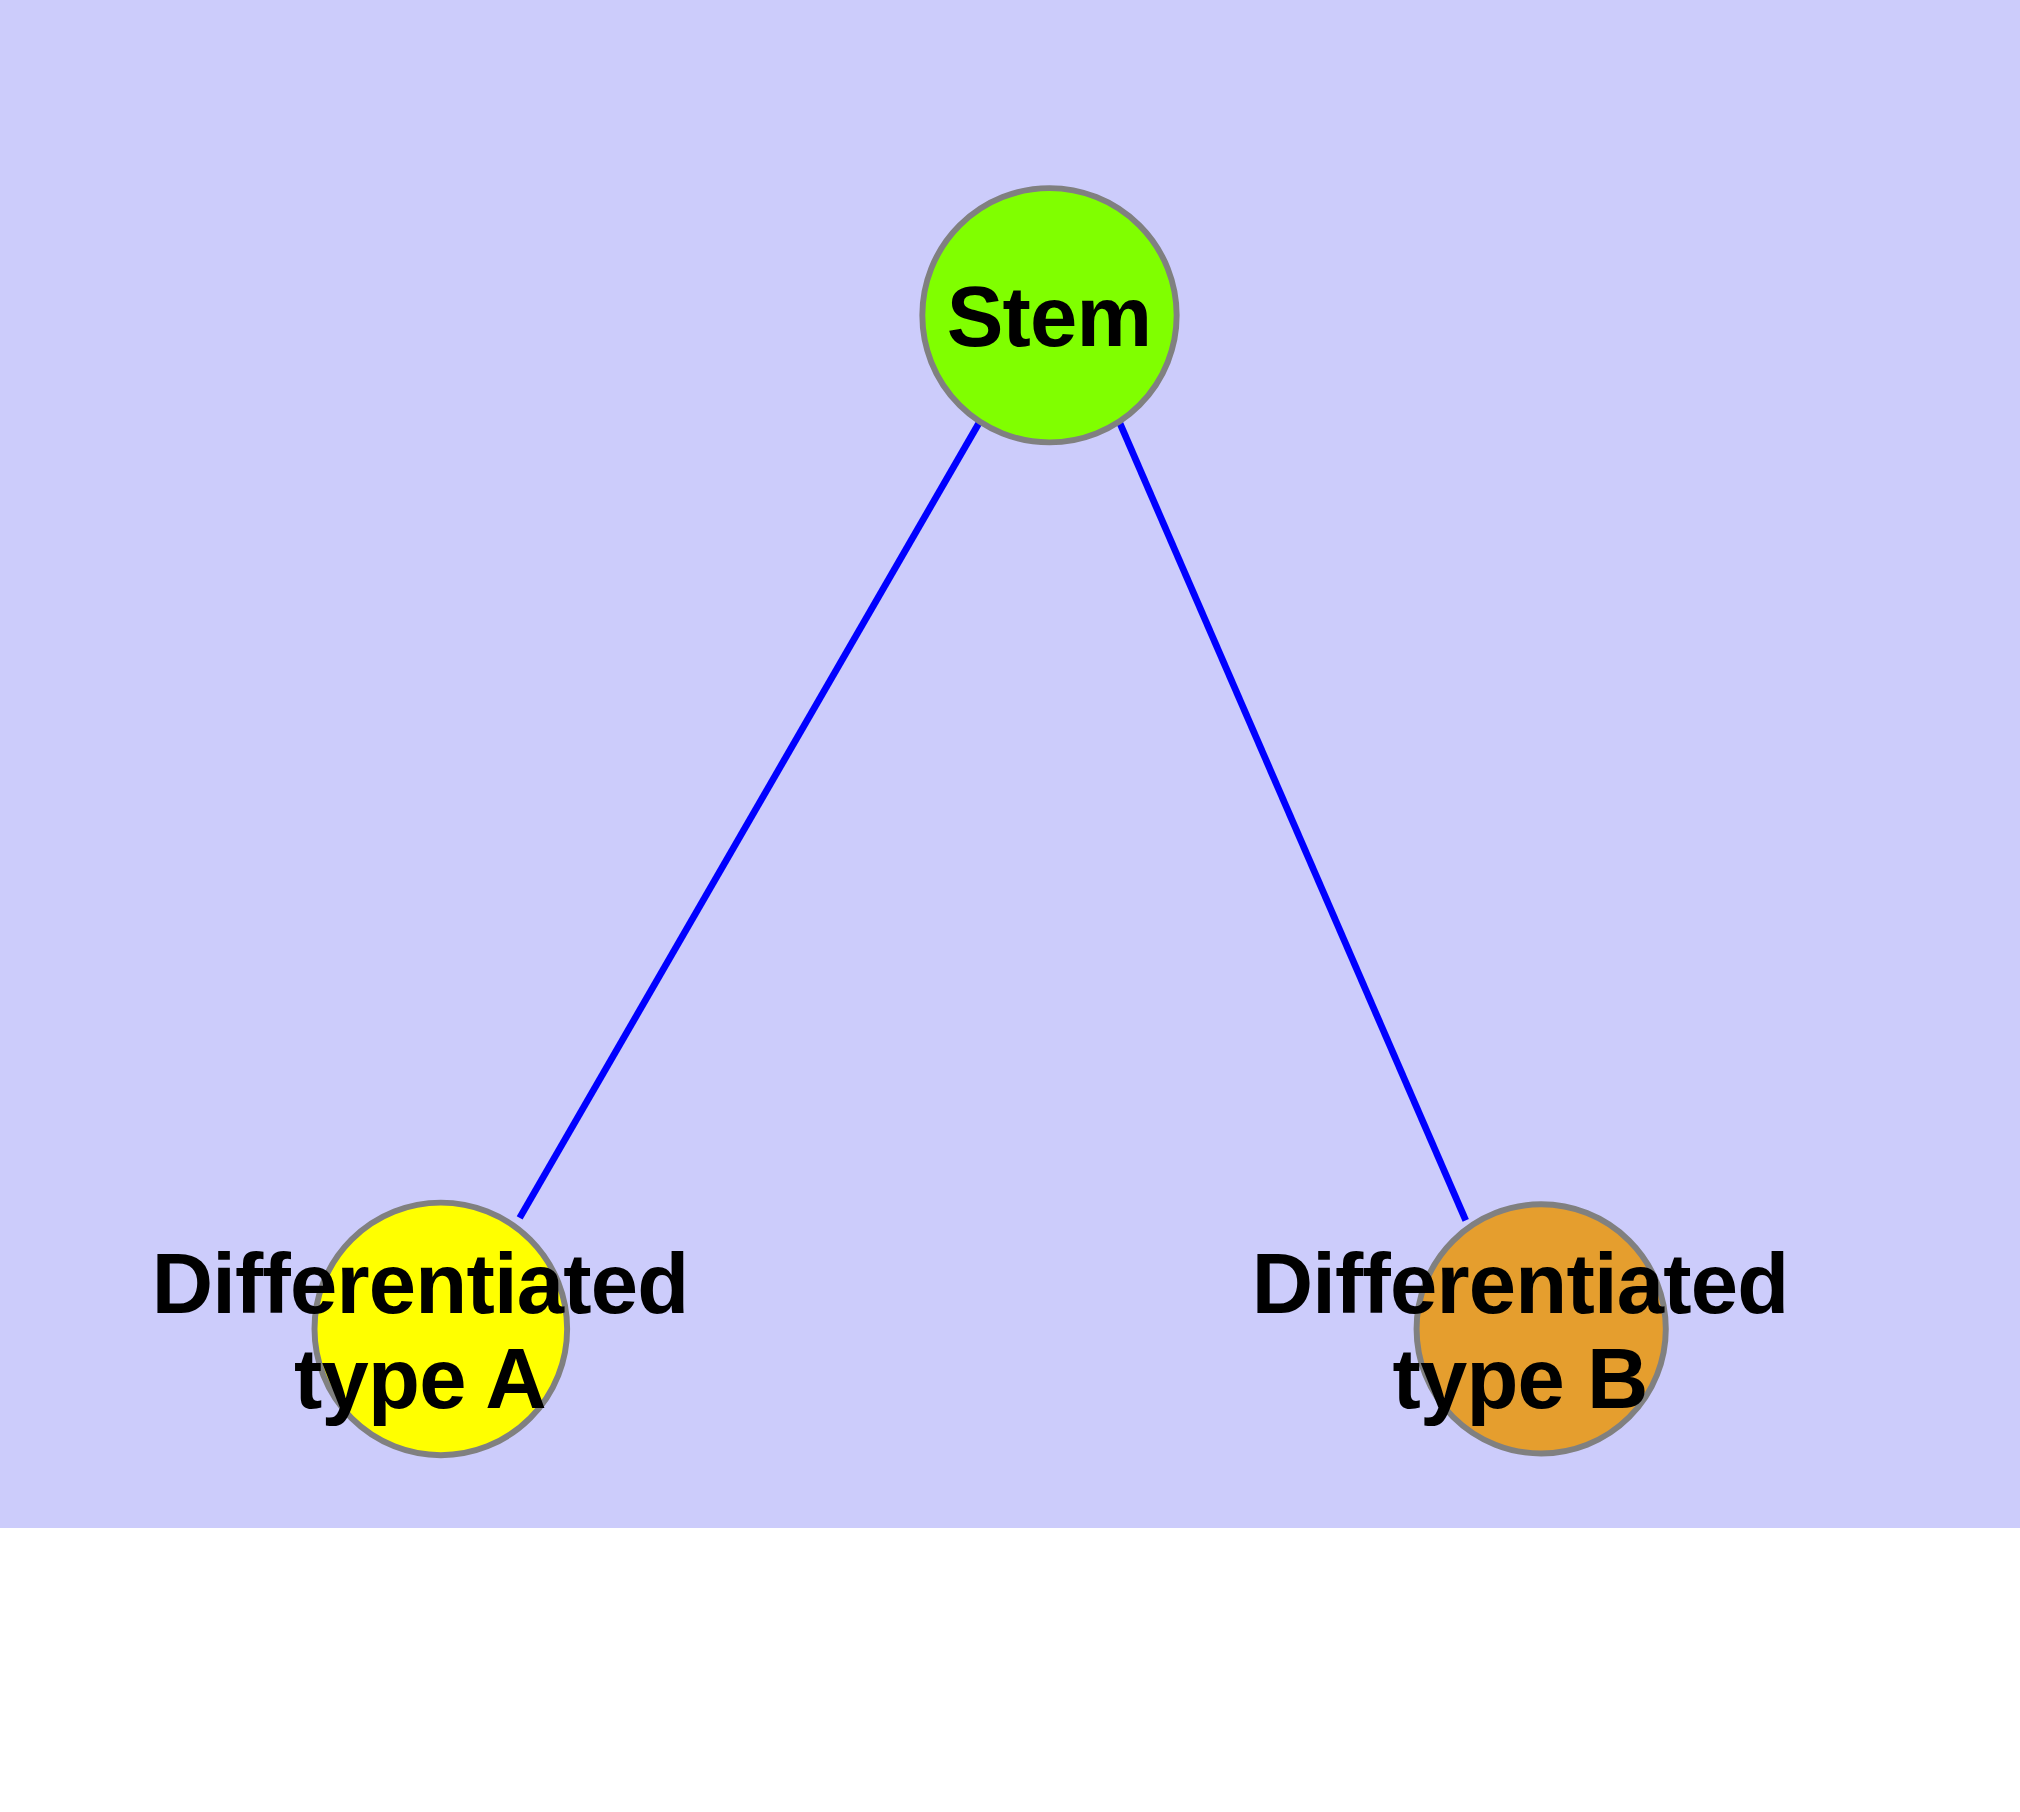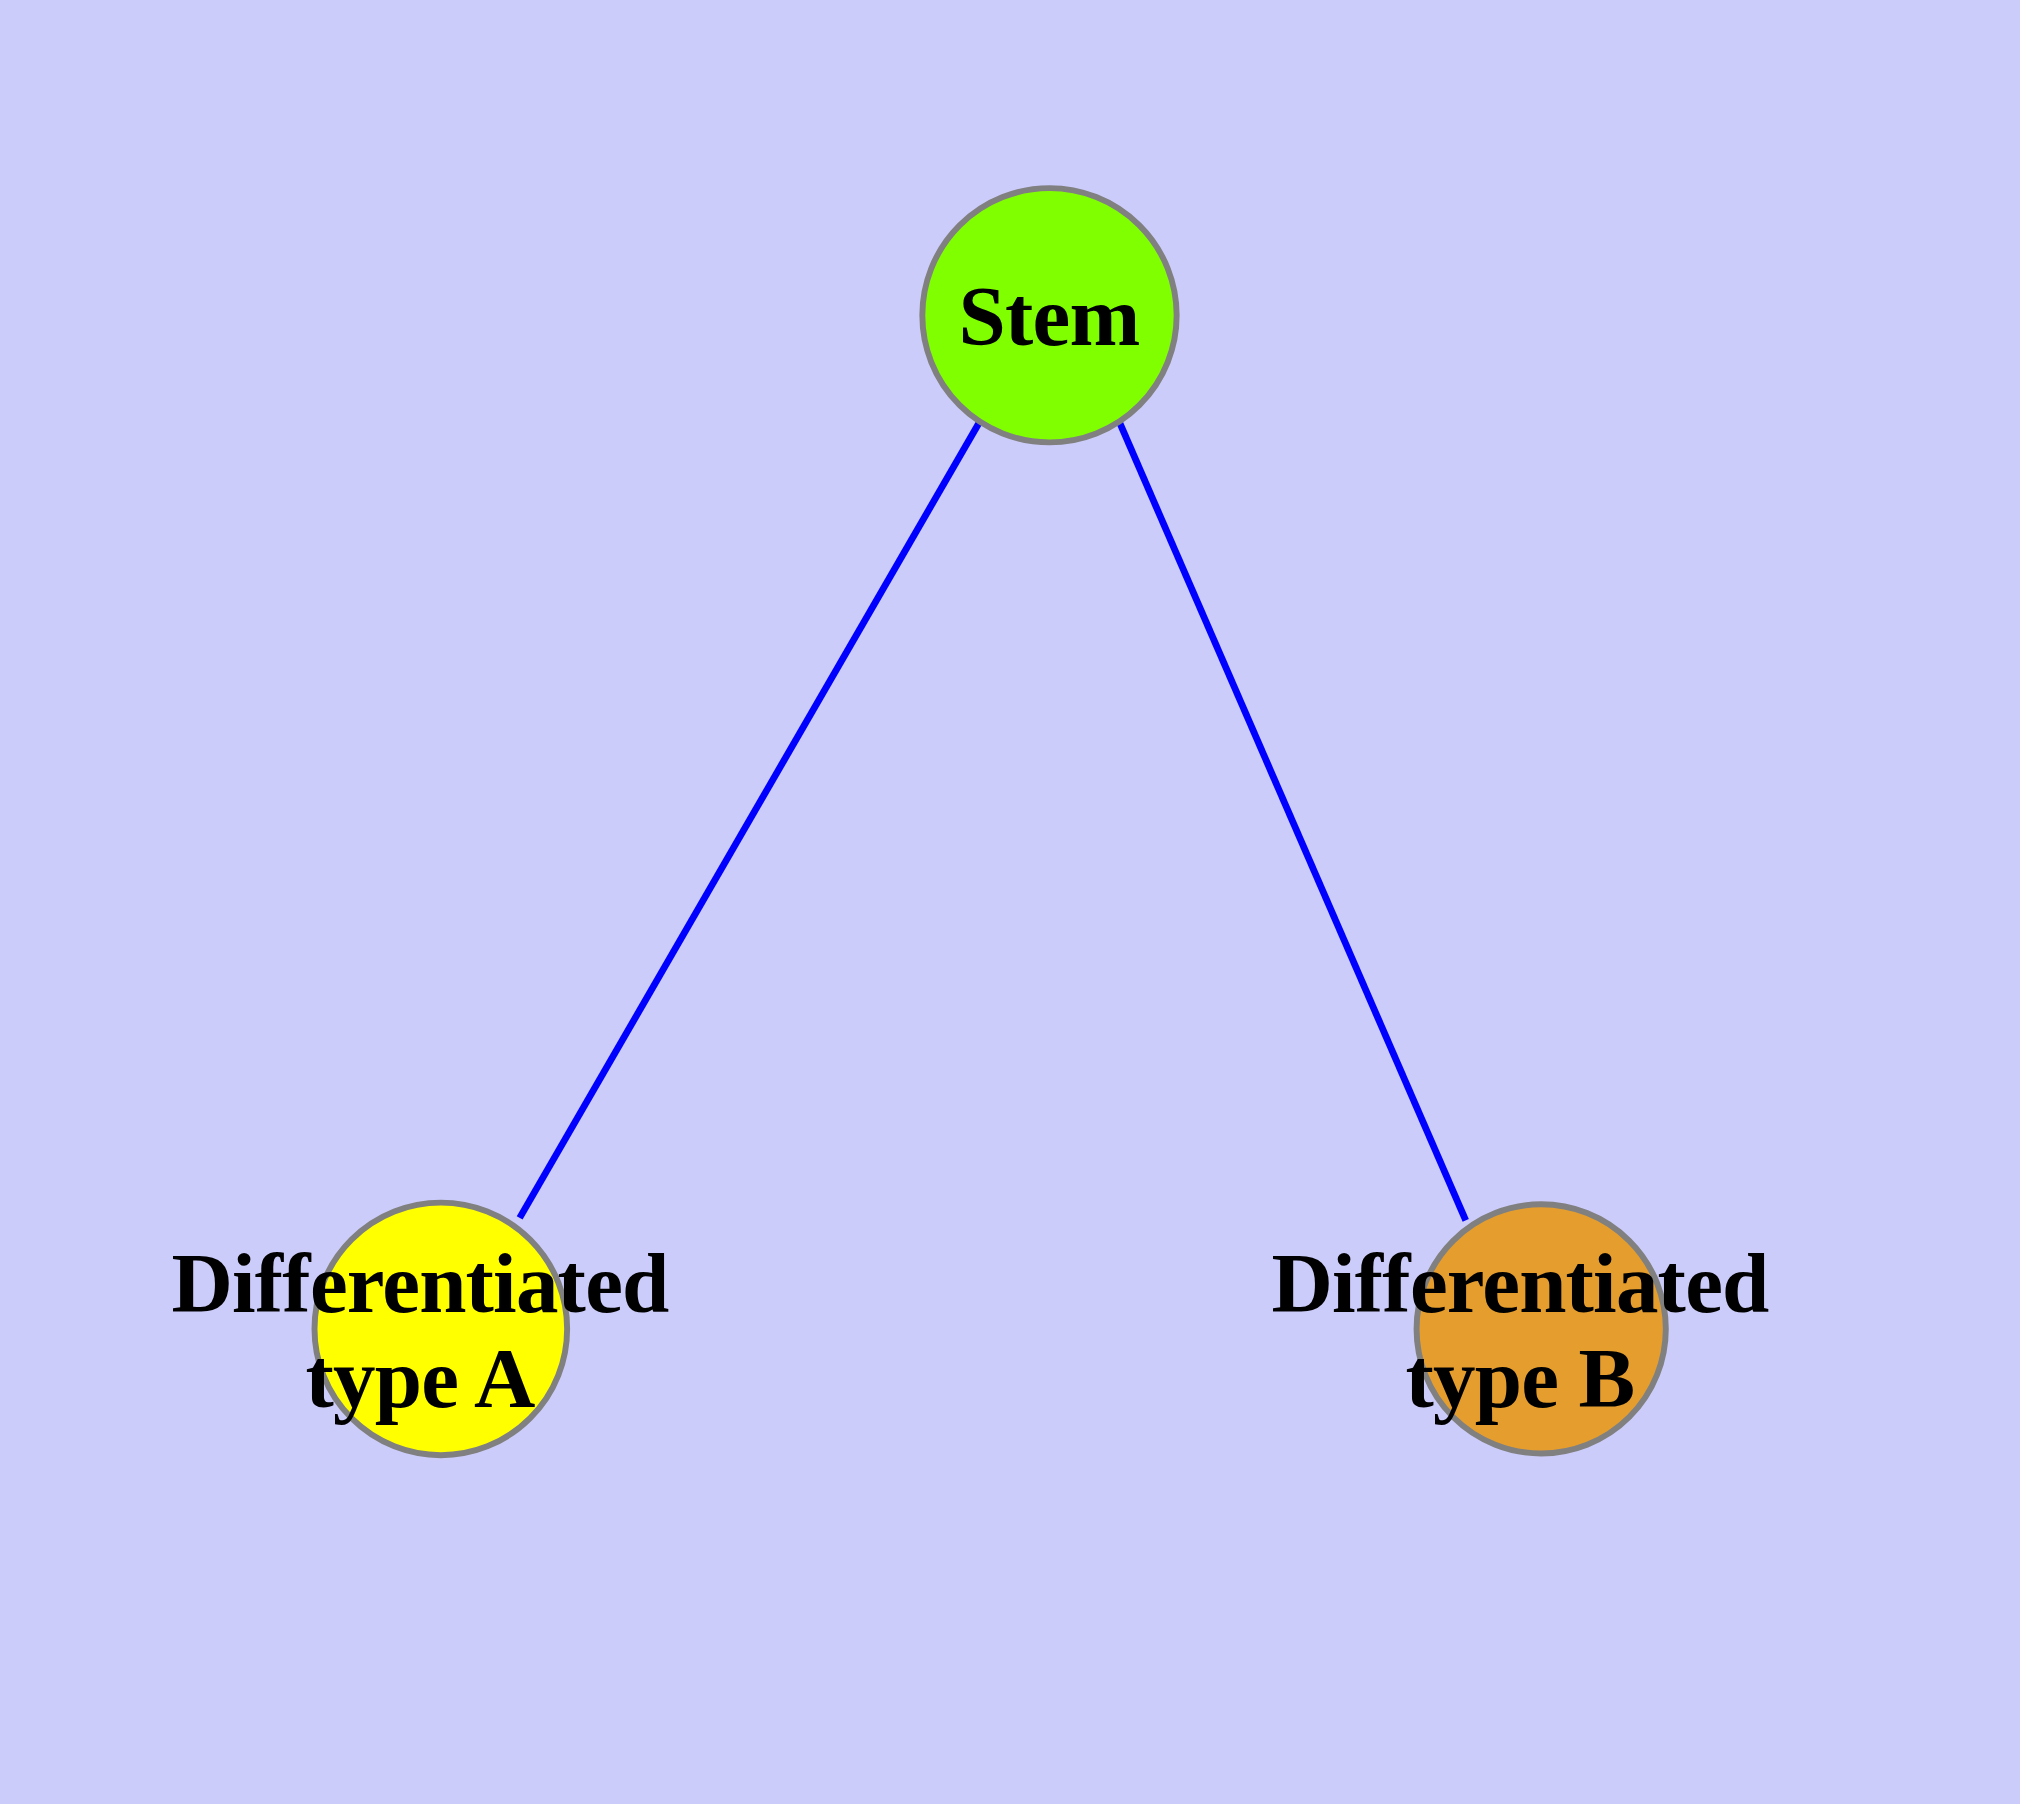--- a/index.html
+++ b/index.html
@@ -4,23 +4,23 @@
 <title>Cell Differentiation Graph</title>
 <style>
   html, body {
     margin: 0;
     padding: 0;
     background: #ffffff;
   }
   #canvas {
     position: relative;
     width: 2021px;
-    height: 1804px;
+    height: 1528px;
     overflow: hidden;
-    font-family: Liberation Serif, serif;
+    font-family: Liberation Sans, sans-serif;
   }
   #bg-rect {
     position: absolute;
     left: 0;
     top: 0;
     width: 100%;
     height: 100%;
   }
   #graph-svg {
     position: absolute;

